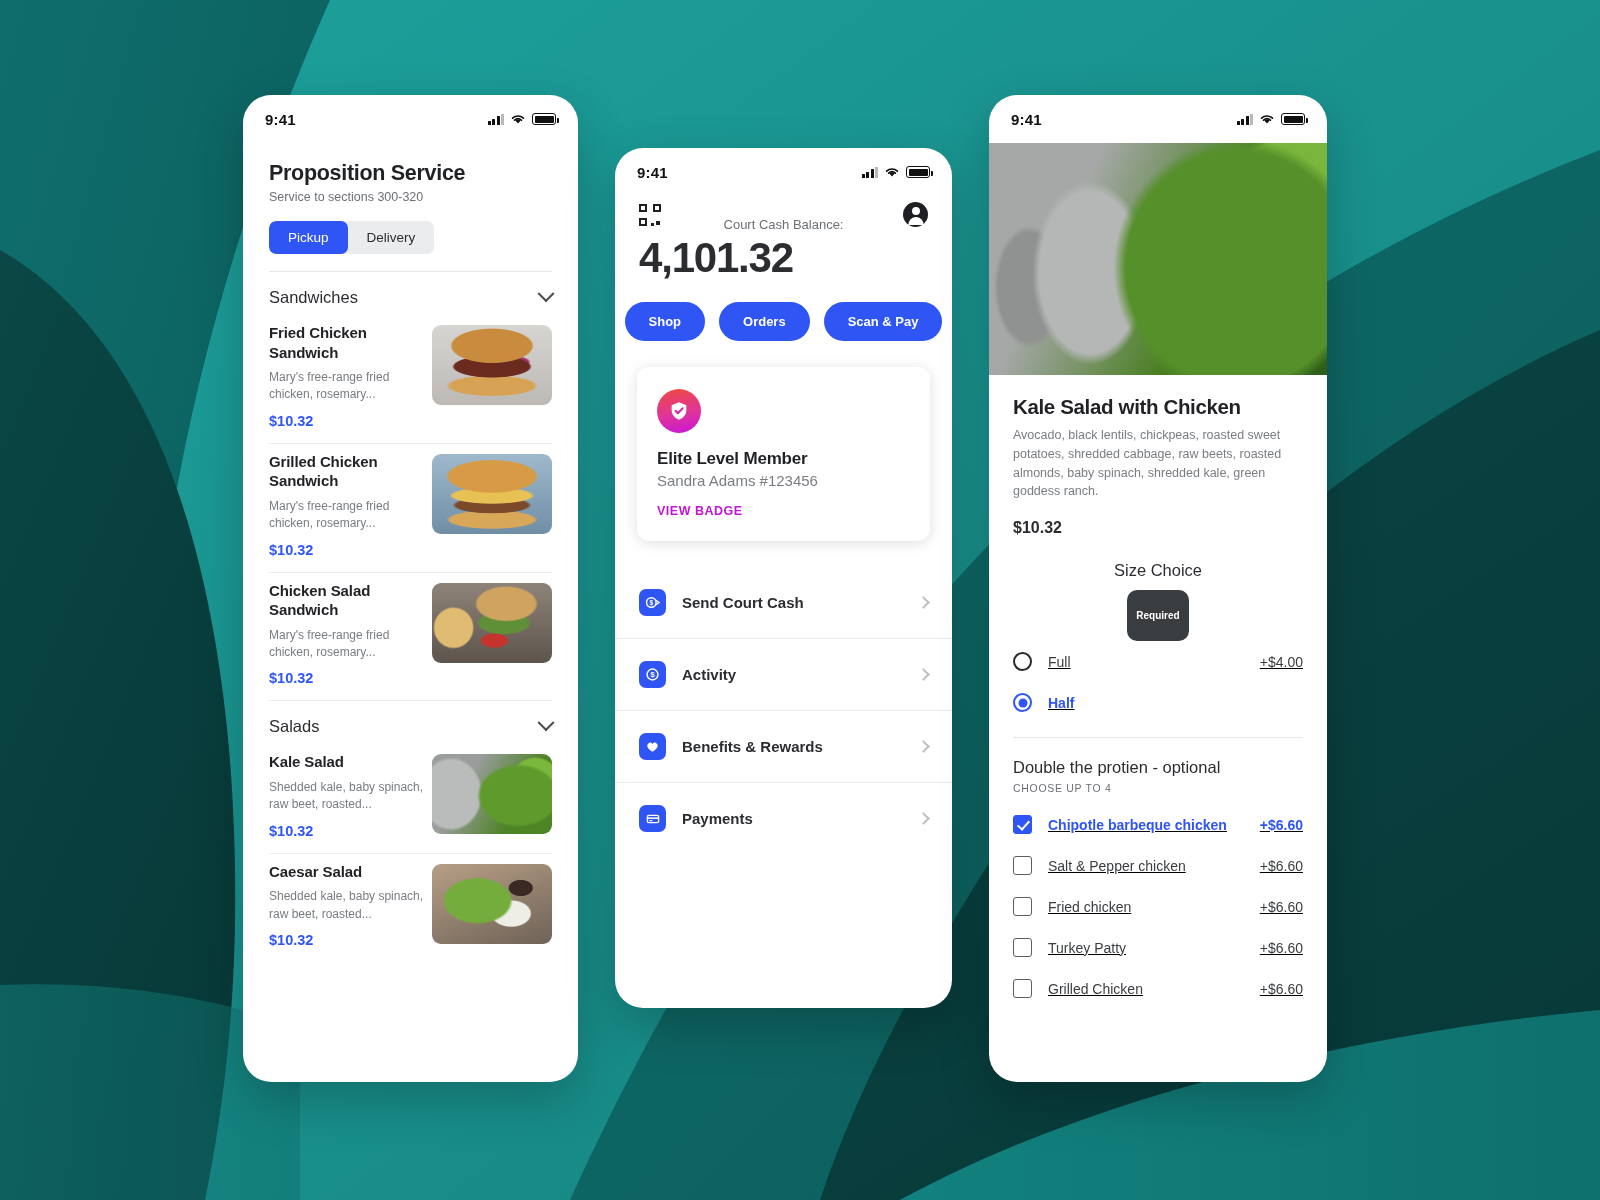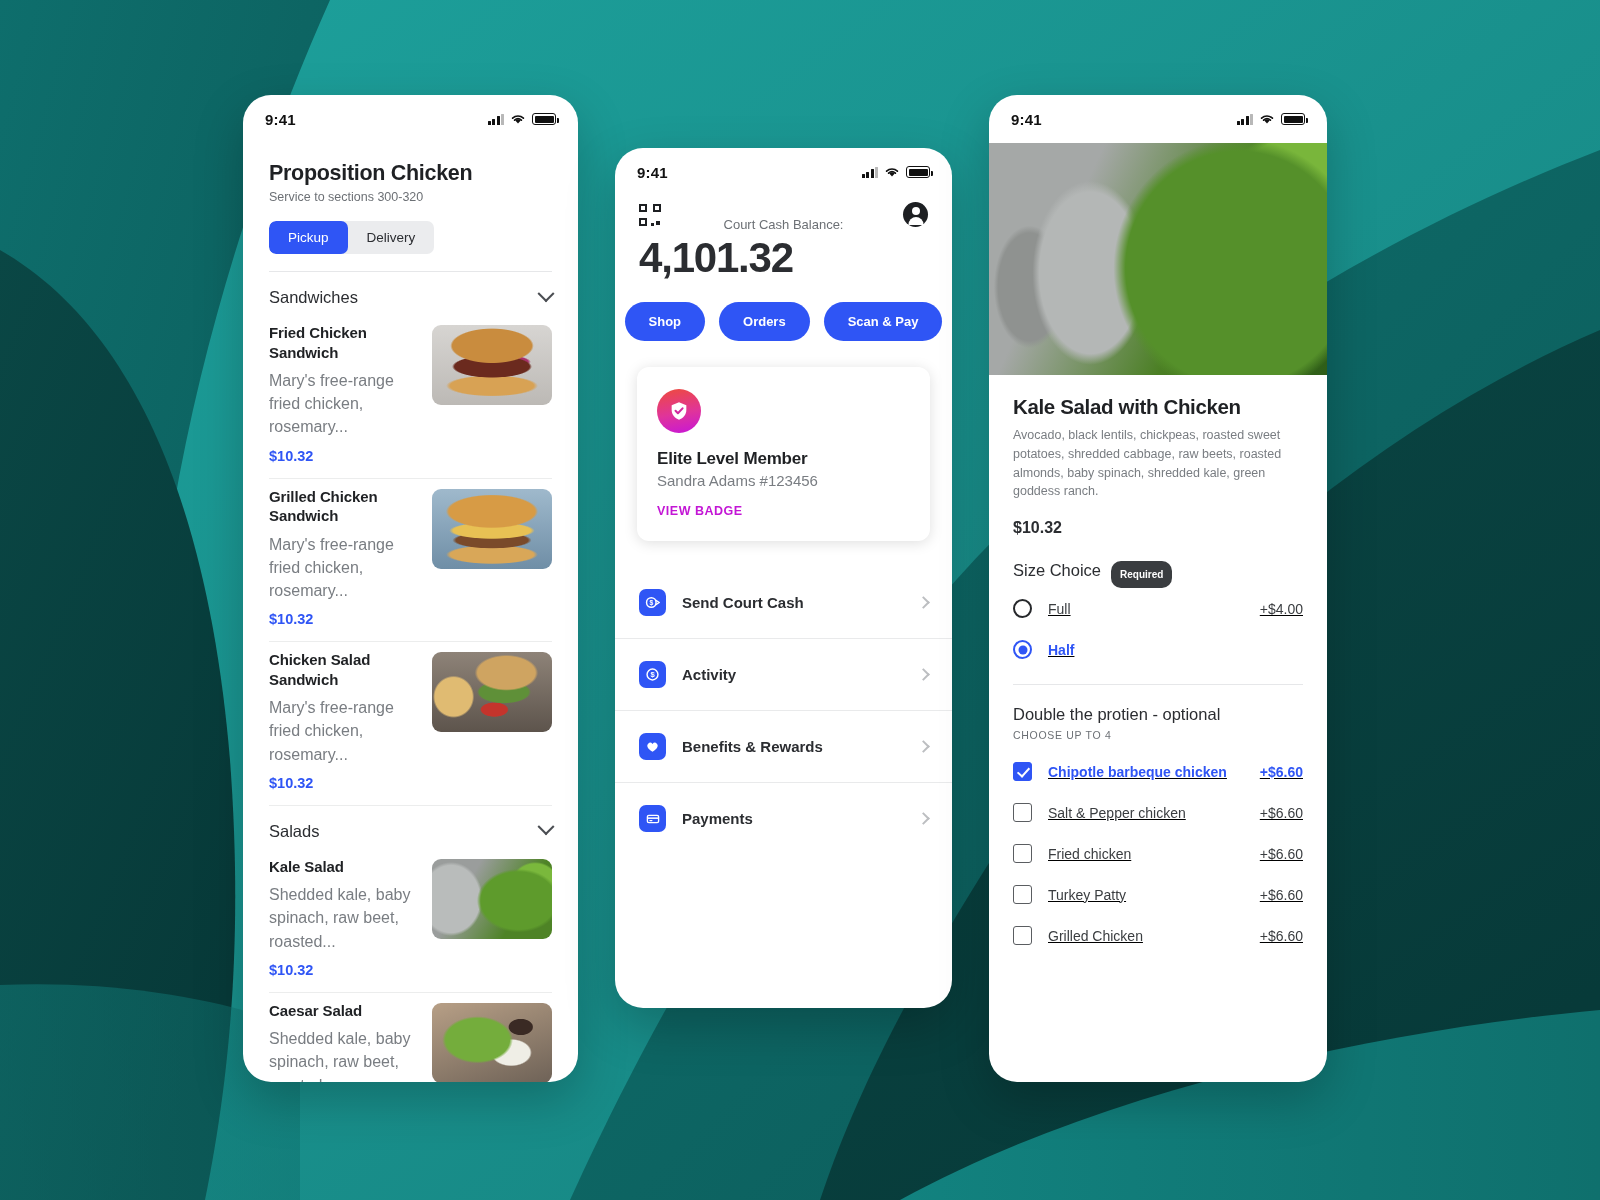--- a/index.html
+++ b/index.html
@@ -68,21 +68,21 @@
   .cat-row {
     display: flex; align-items: center; justify-content: space-between;
     padding: 16px 26px 8px; cursor: pointer;
   }
   .cat-name { font-size: 16.5px; color: #2b2d31; }
   .chev-d { width:12px; height:12px; border-right:2.2px solid #4a4d52; border-bottom:2.2px solid #4a4d52; transform: rotate(45deg) translate(-3px,-3px); }
 
   .mi { display:flex; gap:4px; padding: 8px 26px 0; }
   .mi-txt { flex:1; min-width:0; padding-bottom: 14px; }
   .mi-name { font-size:15px; font-weight:700; color:#1f2124; line-height:1.3; letter-spacing:-.1px; }
-  .mi-desc { font-size:16px; color:#797d82; line-height:1.45; margin-top:7px; }
+  .mi-desc { font-size:12px; color:#797d82; line-height:1.45; margin-top:7px; }
   .mi-price { font-size:14.5px; font-weight:700; color:#2f55f5; margin-top:9px; }
   .mi-thumb { width:120px; height:80px; border-radius:9px; flex:none; margin-top:2px; overflow:hidden; }
   .mi-sep { height:1px; background:#eceded; margin: 0 26px; }
 
   
   .img-fried { background:
       radial-gradient(ellipse 60% 38% at 50% 26%, #c98c3e 0 55%, transparent 58%),
       radial-gradient(ellipse 52% 22% at 50% 52%, #6b2a1e 0 60%, transparent 64%),
       radial-gradient(ellipse 40% 14% at 56% 46%, #a8326b 0 60%, transparent 66%),
       radial-gradient(ellipse 58% 20% at 50% 76%, #d8a254 0 60%, transparent 66%),
@@ -158,23 +158,23 @@
   .sq-ic { width:27px; height:27px; border-radius:7px; background:#2f55f5; flex:none; display:flex; align-items:center; justify-content:center; }
   .p2-label { flex:1; font-size:15px; font-weight:700; color:#2b2d31; }
   .chev-r { width:9px; height:9px; border-right:2px solid #bcbec1; border-top:2px solid #bcbec1; transform: rotate(45deg); }
 
   
   .hero { height: 232px; width:100%; }
   .p3-body { padding: 20px 24px 0; }
   .dish-title { font-size:20.5px; font-weight:700; color:#1f2124; letter-spacing:-.35px; }
   .dish-desc { font-size:12.5px; color:#797d82; line-height:1.5; margin-top:7px; }
   .dish-price { font-size:16px; font-weight:700; color:#2b2d31; margin-top:18px; }
-  .opt-head { display:flex; gap:10px; margin-top:24px; }
+  .opt-head { display:flex; align-items:center; gap:10px; margin-top:24px;flex-direction:column; }
   .opt-title { font-size:16.5px; color:#2b2d31; }
-  .req-badge { background:#3a3d40; color:#fff; font-size:10px; font-weight:700; border-radius:10px; padding:8px 9px; }
+  .req-badge { background:#3a3d40; color:#fff; font-size:10px; font-weight:700; border-radius:10px; padding:20px 9px; }
   .opt-row { display:flex; align-items:center; gap:16px; padding: 11px 0; cursor:pointer;text-decoration:underline; }
   .opt-name { flex:1; font-size:14px; color:#3a3d40; }
   .opt-price { font-size:14px; color:#3a3d40; }
   .opt-row.sel .opt-name, .opt-row.sel .opt-price { color:#2f55f5; font-weight:700; }
   .radio { width:19px; height:19px; border-radius:50%; border:2px solid #26282b; flex:none; position:relative; }
   .radio.on { border-color:#2f55f5; }
   .radio.on::after { content:""; position:absolute; left:50%; top:50%; transform:translate(-50%,-50%); width:9px; height:9px; border-radius:50%; background:#2f55f5; }
   .cbx { width:19px; height:19px; border-radius:3px; border:1.8px solid #5a5d61; flex:none; position:relative; background:#fff; }
   .cbx.on { background:#2f55f5; border-color:#2f55f5; }
   .cbx.on::after {
@@ -235,21 +235,21 @@
         <path d="M2.6 5.1 A8 8 0 0 1 13.4 5.1" stroke="#111" stroke-width="1.7" fill="none" stroke-linecap="round"></path>
         <path d="M4.6 7.1 A5.2 5.2 0 0 1 11.4 7.1" stroke="#111" stroke-width="1.7" fill="none" stroke-linecap="round"></path>
       </svg>
       <span class="sb-batt">
           <span></span>
         </span>
     </span>
   </div>
 
   <div class="p1-head">
-    <div class="venue-title">Proposition Chicken</div>
+    <div class="venue-title">Proposition Service</div>
     <div class="venue-sub">Service to sections 300-320</div>
     <div class="seg">
       <button class="on">Pickup</button>
       <button>Delivery</button>
     </div>
   </div>
   <div class="p1-rule"></div>
 
   <div class="cat-row">
     <span class="cat-name">Sandwiches</span>

